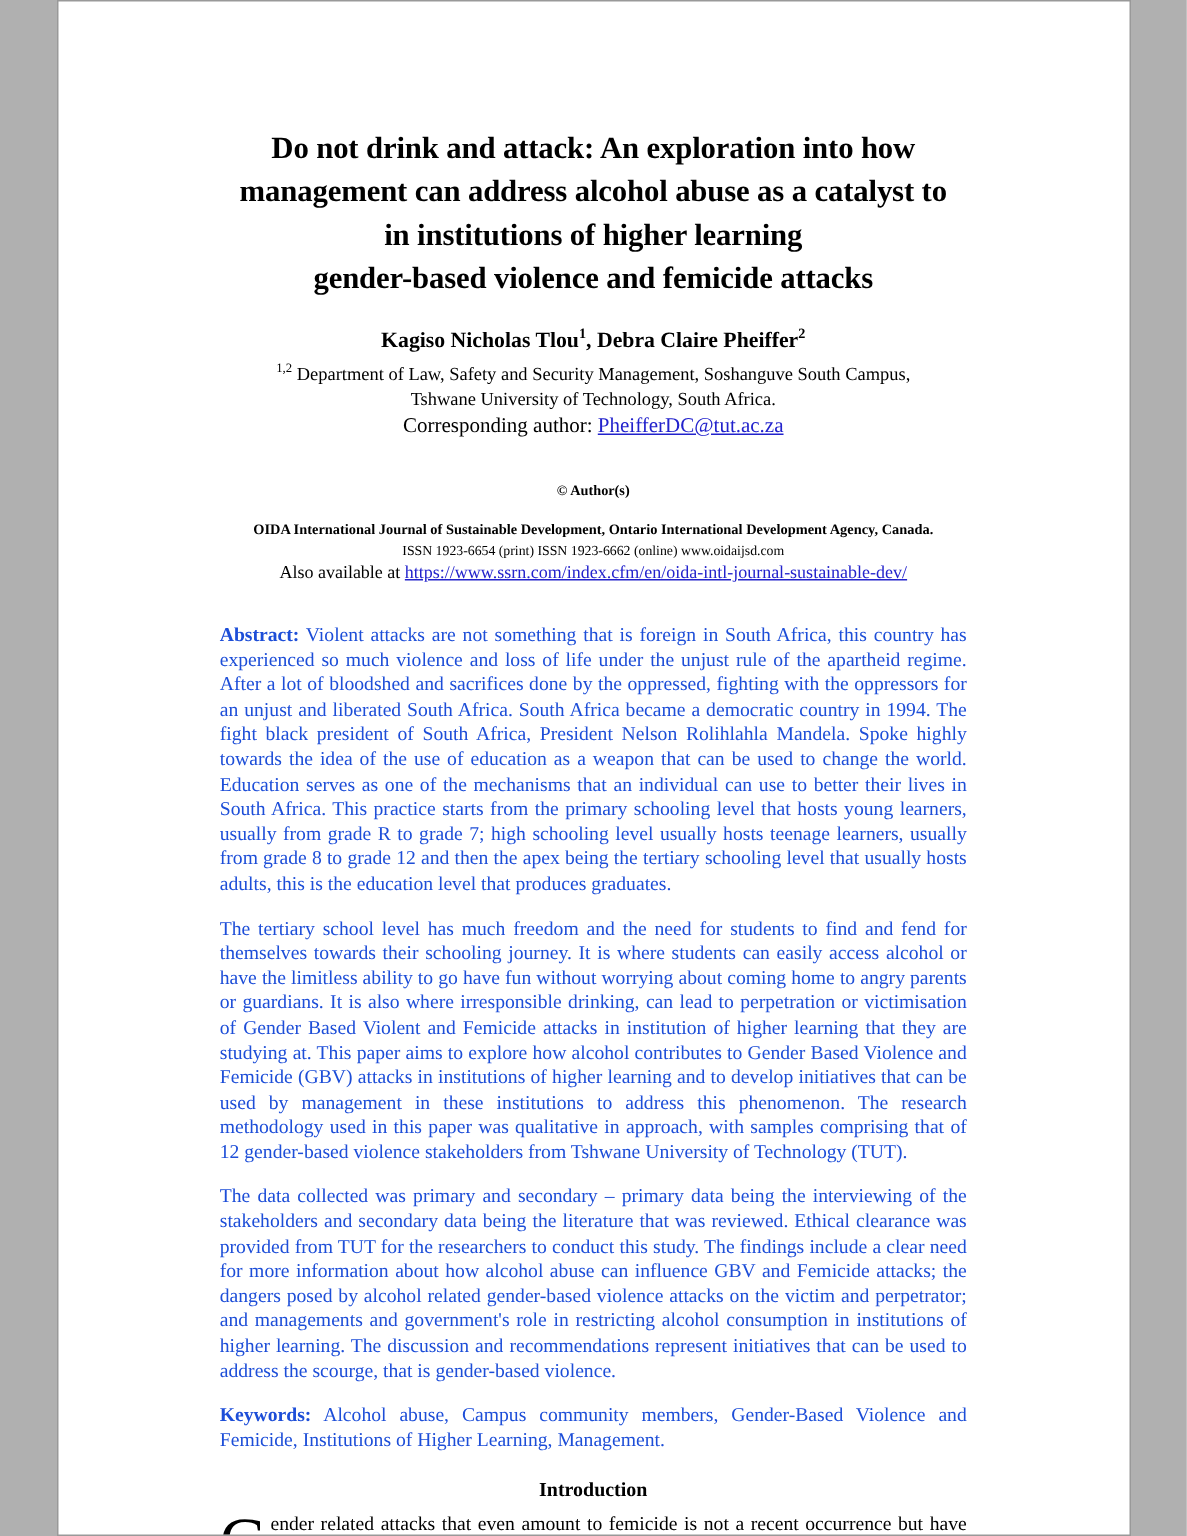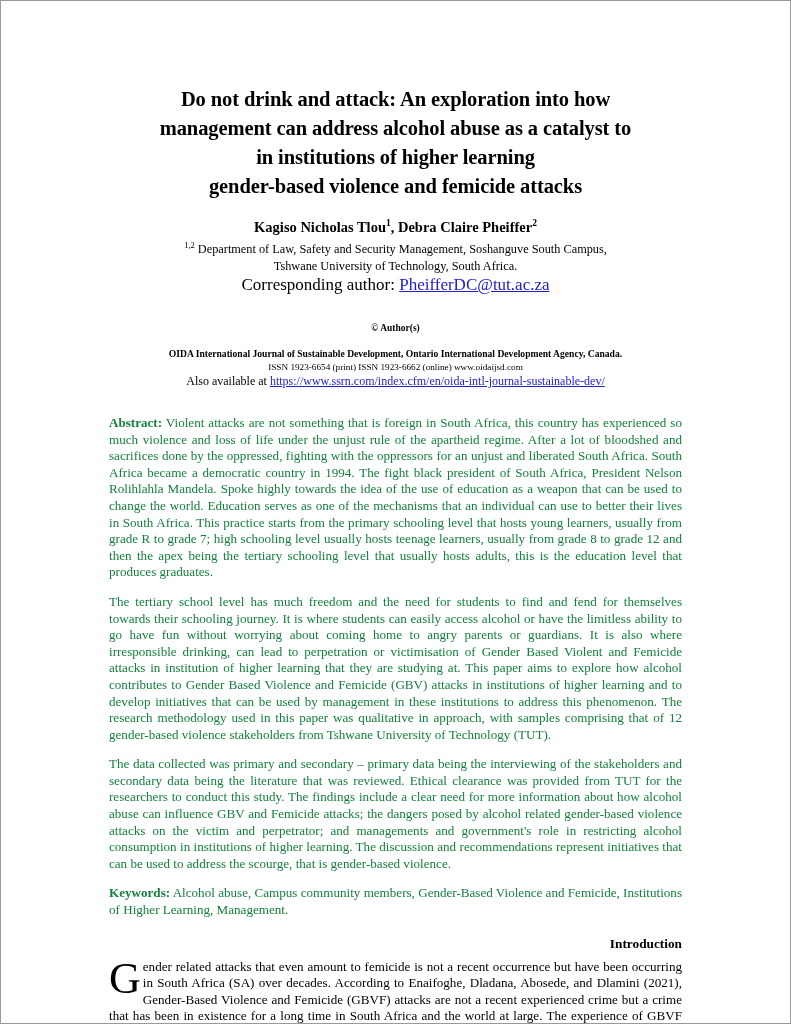--- a/index.html
+++ b/index.html
@@ -4,21 +4,21 @@
 <style>
   html, body {
     margin: 0;
     padding: 0;
     background: #b0b0b0;
   }
   body {
     font-family: "Liberation Serif", serif;
   }
   .page {
-    width: 791px;
+    width: 716px;
     height: 1024px;
     background: #ffffff;
     box-sizing: border-box;
     position: relative;
     margin: 0 auto;
     overflow: hidden;
     border: 1px solid #999;
   }
   .content {
     position: absolute;
@@ -53,21 +53,21 @@
     text-align: center;
     font-size: 12.3px;
     line-height: 16.5px;
     margin-top: 4px;
   }
   .affil sup {
     font-size: 8.5px;
   }
   .corr {
     text-align: center;
-    font-size: 17px;
+    font-size: 14px;
     line-height: 16.5px;
     margin-top: 3px;
   }
   .corr a, .avail a {
     color: #2222cc;
     text-decoration: underline;
   }
   .copyright {
     text-align: center;
     font-size: 9.5px;
@@ -97,27 +97,27 @@
   }
   .abstract-block {
     margin-top: 27px;
   }
   p.body-text {
     font-size: 13.1px;
     line-height: 16.6px;
     text-align: justify;
     margin: 0 0 13px 0;
     text-indent: 0;
-    color: #15803d;
+    color: #1d4ed8;
   }
   p.body-text b {
     font-weight: bold;
   }
   .section-head {
-    text-align: right;
+    text-align: center;
     font-weight: bold;
     font-size: 13.3px;
     margin: 17px 0 7px 0;
   }
   .intro-para {
     font-size: 13.1px;
     line-height: 16.6px;
     text-align: justify;
     margin: 0;
     position: relative;

